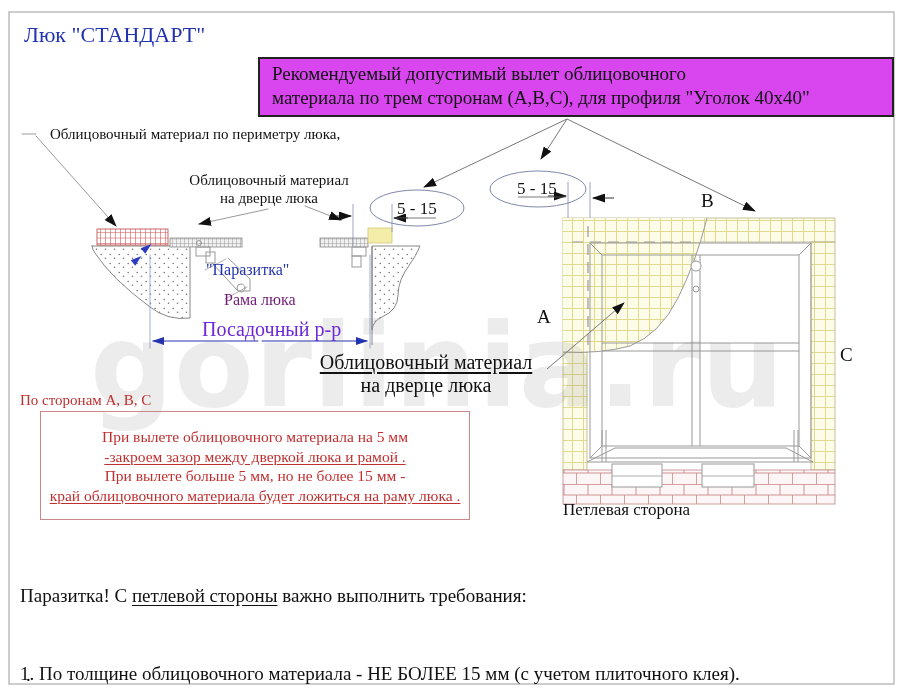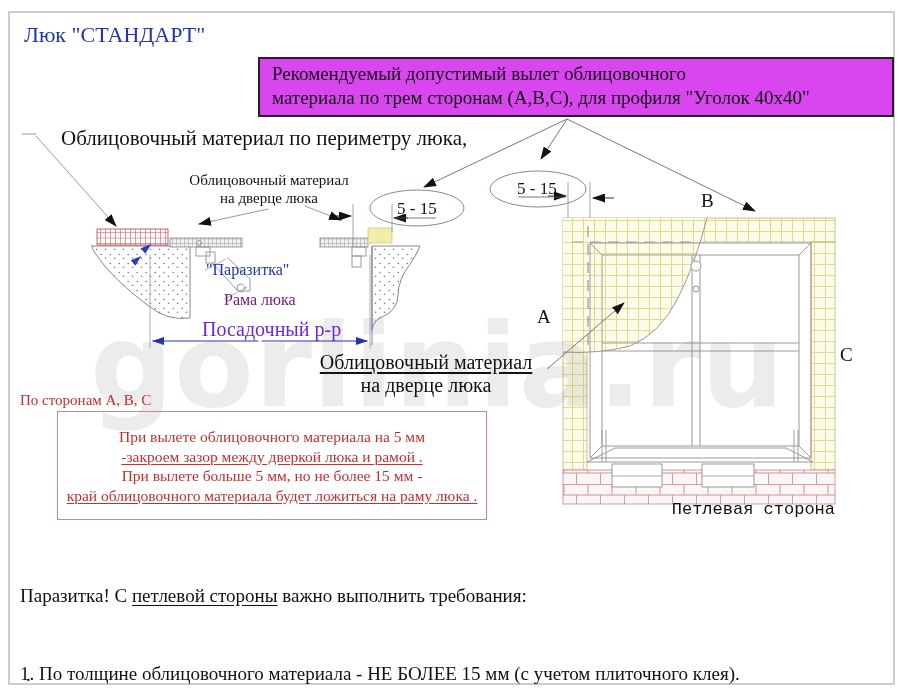--- a/index.html
+++ b/index.html
@@ -6,37 +6,37 @@
   #stage{position:relative;width:900px;height:700px;background:#ffffff;overflow:hidden;
          font-family:"Liberation Serif", serif;color:#111;}
   #drawing{position:absolute;left:0;top:0;z-index:1;}
   #watermark{position:absolute;left:46px;top:298px;z-index:2;
     font-family:"DejaVu Sans", sans-serif;font-weight:bold;font-size:116px;
     letter-spacing:1px;color:rgba(125,125,125,0.15);white-space:nowrap;margin-left:44px;}
   .txt{position:absolute;z-index:3;}
   #page-title{left:24px;top:22px;font-size:22px;color:#2233b0;}
   #rec-box{left:258px;top:57px;width:612px;border:2px solid #222;
     padding:3px 8px 5px 12px;font-size:19px;line-height:24px;background:#d946ef;}
-  #lbl-perimeter1{left:61px;top:126px;font-size:21px;}
+  #lbl-perimeter1{left:50px;top:126px;font-size:15px;}
   #lbl-perimeter2{left:38px;top:145px;font-size:15px;}
   #lbl-door-small{left:183px;top:171px;width:172px;text-align:center;font-size:15px;line-height:18px;}
   #dim-left{left:397px;top:199px;font-size:17px;}
   #dim-right{left:517px;top:179px;font-size:17px;}
   #lbl-parazitka{left:206px;top:261px;font-size:16px;color:#2233b0;}
   #lbl-rama{left:224px;top:291px;font-size:16px;color:#701a75;}
   #lbl-posad{left:202px;top:318px;font-size:20px;color:#6d28d9;}
   #lbl-door-big{left:300px;top:351px;width:252px;text-align:center;font-size:20px;line-height:23px;}
   #lbl-door-big .u{text-decoration:underline;text-underline-offset:3px;}
   #side-a{left:537px;top:306px;font-size:19px;}
   #side-b{left:701px;top:190px;font-size:19px;}
   #side-c{left:840px;top:344px;font-size:19px;}
-  #lbl-hinge{left:563px;top:500px;width:272px;text-align:right;font-size:17px;font-family:Liberation Mono, monospace;}
+  #lbl-hinge{left:563px;top:500px;width:272px;text-align:left;font-size:17px;}
   #red-heading{left:20px;top:392px;font-size:15px;color:#c03030;}
   #red-box{left:40px;top:411px;width:428px;height:92px;border:1px solid #cc8888;
-    padding-top:15px;text-align:center;font-size:15.5px;line-height:19.5px;color:#c03030;background:transparent;margin-left:17px;}
+    padding-top:15px;text-align:center;font-size:15.5px;line-height:19.5px;color:#c03030;background:transparent;}
   #red-box .u{text-decoration:underline;text-underline-offset:2px;}
   #reqs{left:20px;top:531px;width:872px;font-size:19px;line-height:26px;white-space:pre-wrap;}
   #reqs .u{text-decoration:underline;text-underline-offset:3px;}
   #trailing-dot{left:26px;top:664px;font-size:19px;}
   .line{display:block;}
 </style>
 </head>
 <body>
 
 <div id="stage">

